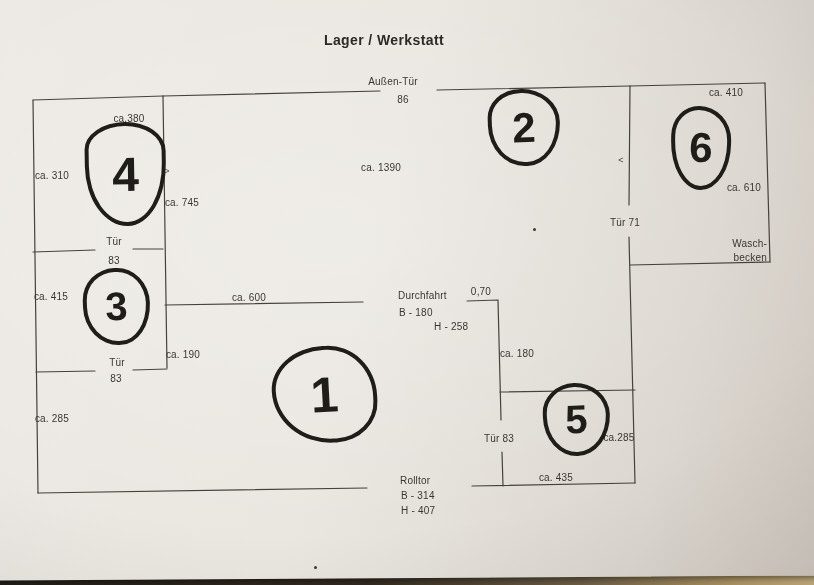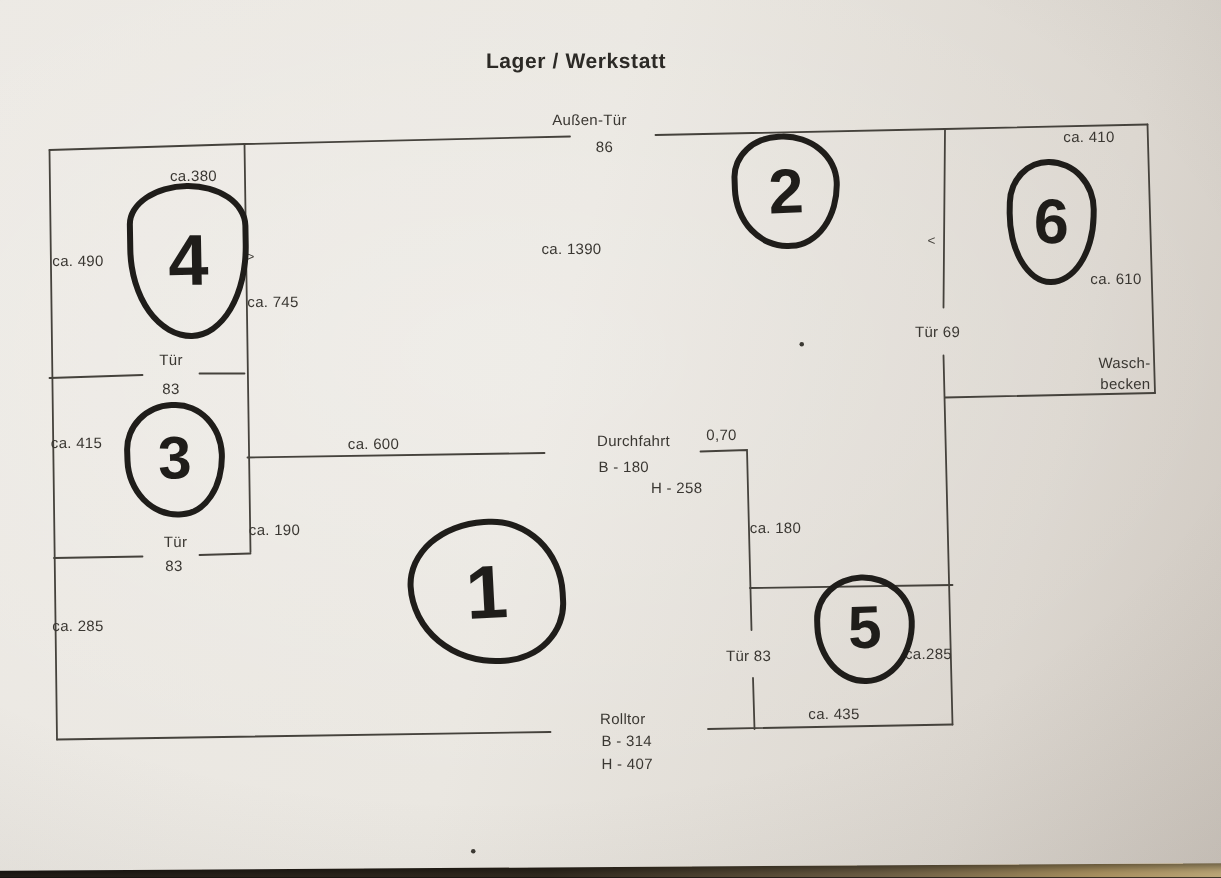--- a/index.html
+++ b/index.html
@@ -74,29 +74,29 @@
   <path d="M500,392 L635,390"></path>
   <path d="M38,493 L367,488 M472,486 L635,483"></path>
 </svg>
 
 <span class="lbl title" style="left:384px;top:40px;">Lager / Werkstatt</span>
 
 <span class="lbl" style="left:393px;top:81px;">Außen-Tür</span>
 <span class="lbl" style="left:403px;top:99px;">86</span>
 
 <span class="lbl" style="left:81px;top:118px;margin-left:48px;">ca.380</span>
-<span class="lbl" style="left:52px;top:175px;">ca. 490</span>
+<span class="lbl" style="left:52px;top:175px;">ca. 310</span>
 <span class="lbl chev" style="left:167px;top:171px;">&gt;</span>
 <span class="lbl" style="left:182px;top:202px;">ca. 745</span>
 <span class="lbl" style="left:381px;top:167px;">ca. 1390</span>
 <span class="lbl chev" style="left:621px;top:160px;">&lt;</span>
 
 <span class="lbl" style="left:702px;top:92px;margin-left:24px;">ca. 410</span>
 <span class="lbl" style="left:744px;top:187px;">ca. 610</span>
-<span class="lbl" style="left:625px;top:222px;">Tür 69</span>
+<span class="lbl" style="left:625px;top:222px;">Tür 71</span>
 <span class="lbl lbl-right" style="left:767px;top:243px;">Wasch-</span>
 <span class="lbl lbl-right" style="left:767px;top:257px;">becken</span>
 
 <span class="lbl" style="left:114px;top:241px;">Tür</span>
 <span class="lbl" style="left:114px;top:260px;">83</span>
 
 <span class="lbl" style="left:51px;top:296px;">ca. 415</span>
 <span class="lbl" style="left:249px;top:297px;">ca. 600</span>
 
 <span class="lbl lbl-left" style="left:398px;top:295px;">Durchfahrt</span>

